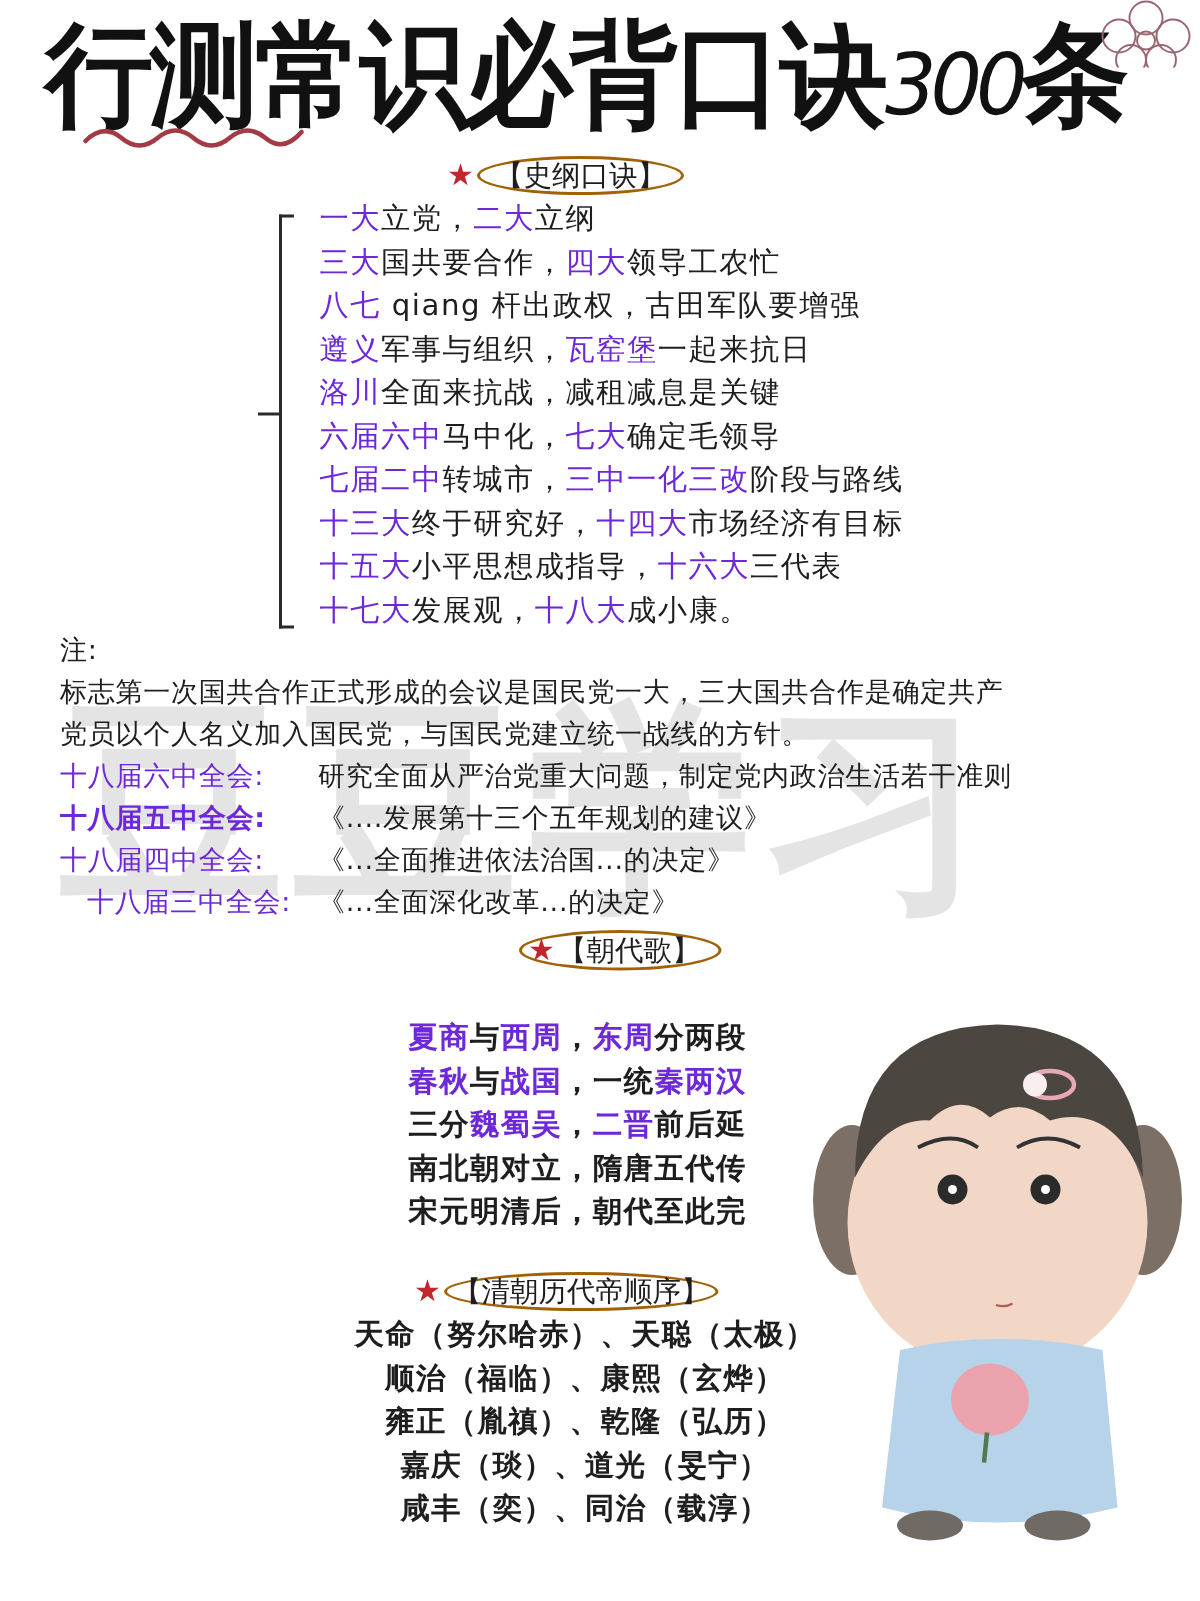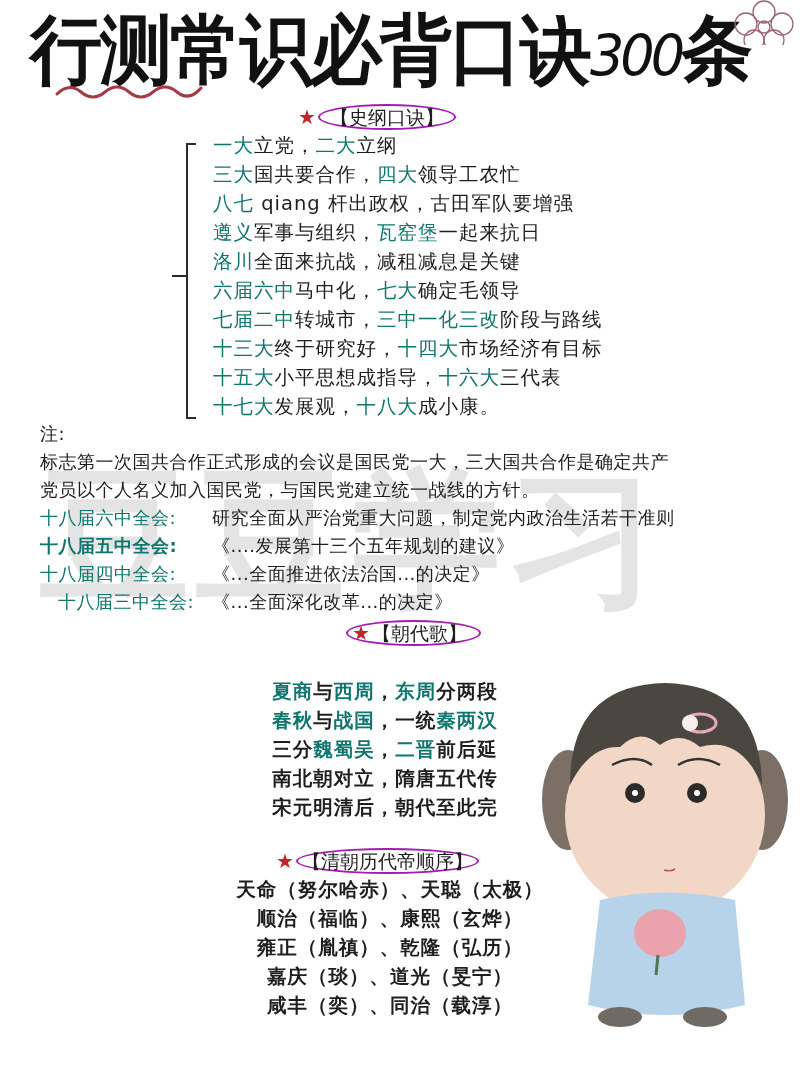--- a/index.html
+++ b/index.html
@@ -16,25 +16,25 @@
     font-weight: bold; font-size: 72px; letter-spacing: -2px;
     color: #111; line-height: 96px; white-space: nowrap;
     transform: scaleY(1.05);
   }
   .title .num { font-size: 54px; font-weight: normal; letter-spacing: -4px; font-style: italic; }
   .wave { left: 55px; top: 80px; }
   .flower { left: 728px; top: 0px; }
   .hdr { font-size: 19px; white-space: nowrap; }
   .hdr .star { color: #c0262c; font-size: 20px; margin-right: 2px; }
   .hdr .ring {
-    display: inline-block; padding: 0 10px; border: 2px solid #a21caf;
+    display: inline-block; padding: 0 10px; border: 2px solid #a16207;
     border-radius: 50%; line-height: 22px;
   }
   .line { font-size: 19.5px; line-height: 29px; white-space: nowrap; letter-spacing: 1px; }
-  .red { color: #0f766e; }
+  .red { color: #6d28d9; }
   .bracket {
     left: 186px; top: 143px; width: 8px; height: 272px;
     border: 2px solid #2a2a2a; border-right: none;
   }
   .bracket-tick { left: 172px; top: 275px; width: 15px; height: 2px; background: #2a2a2a; }
   .note { font-size: 18px; line-height: 28px; white-space: nowrap; letter-spacing: 0.5px; }
   .watermark {
     left: 40px; top: 440px; font-size: 150px; color: #e4e4e4; font-weight: bold;
     letter-spacing: 6px; z-index: 0; white-space: nowrap;
   }

